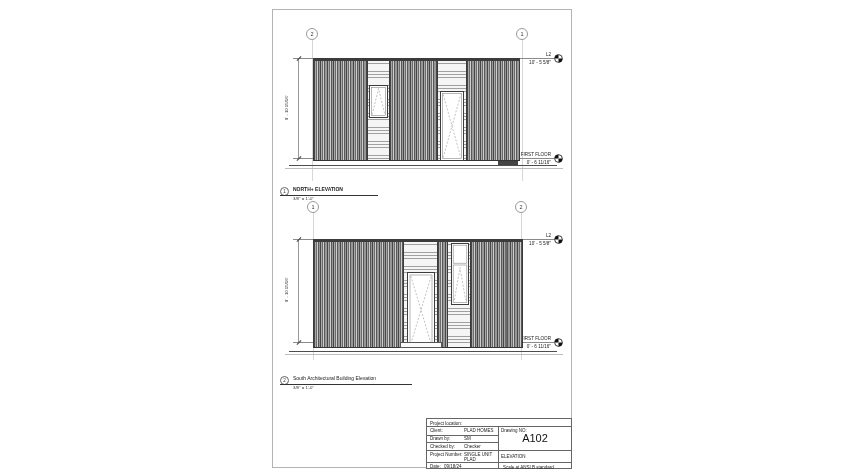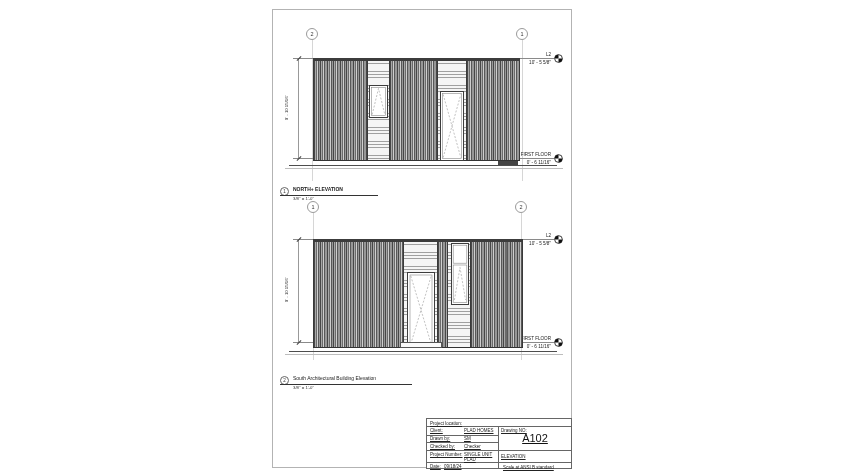--- a/index.html
+++ b/index.html
@@ -33,21 +33,21 @@
   .wallcap { position:absolute; left:0; right:0; top:0; height:3px; background:#3c3c3c; }
   .tick { position:absolute; width:6px; height:1px; background:#444; transform:rotate(-45deg); }
   .dimtext { position:absolute; width:60px; text-align:center; font-size:4.3px;
              color:#333; transform:rotate(-90deg); white-space:nowrap; }
   .vt-title { position:absolute; font-size:5px; font-weight:bold; color:#222; white-space:nowrap; }
   .vt-scale { position:absolute; font-size:4.3px; color:#333; white-space:nowrap; }
   .vt-line { position:absolute; height:1px; background:#333; }
   #tb { position:absolute; left:153px; top:408px; width:146px; height:51px;
         border:1px solid #666; background:#fff; }
   .tbl { position:absolute; background:#666; }
-  .tbt { position:absolute; font-size:4.5px; line-height:1.2; color:#222;text-decoration:underline; }
+  .tbt { position:absolute; font-size:4.5px; line-height:1.2; color:#222; }
   #logo { position:absolute; left:18px; top:428px; width:110px; height:21px;
           background:#000; color:#fff; display:flex; align-items:center;
           justify-content:center; font-size:14.5px; letter-spacing:3px; }
 </style>
 </head>
 <body>
 
 <div id="sheet">
 
   <div>

